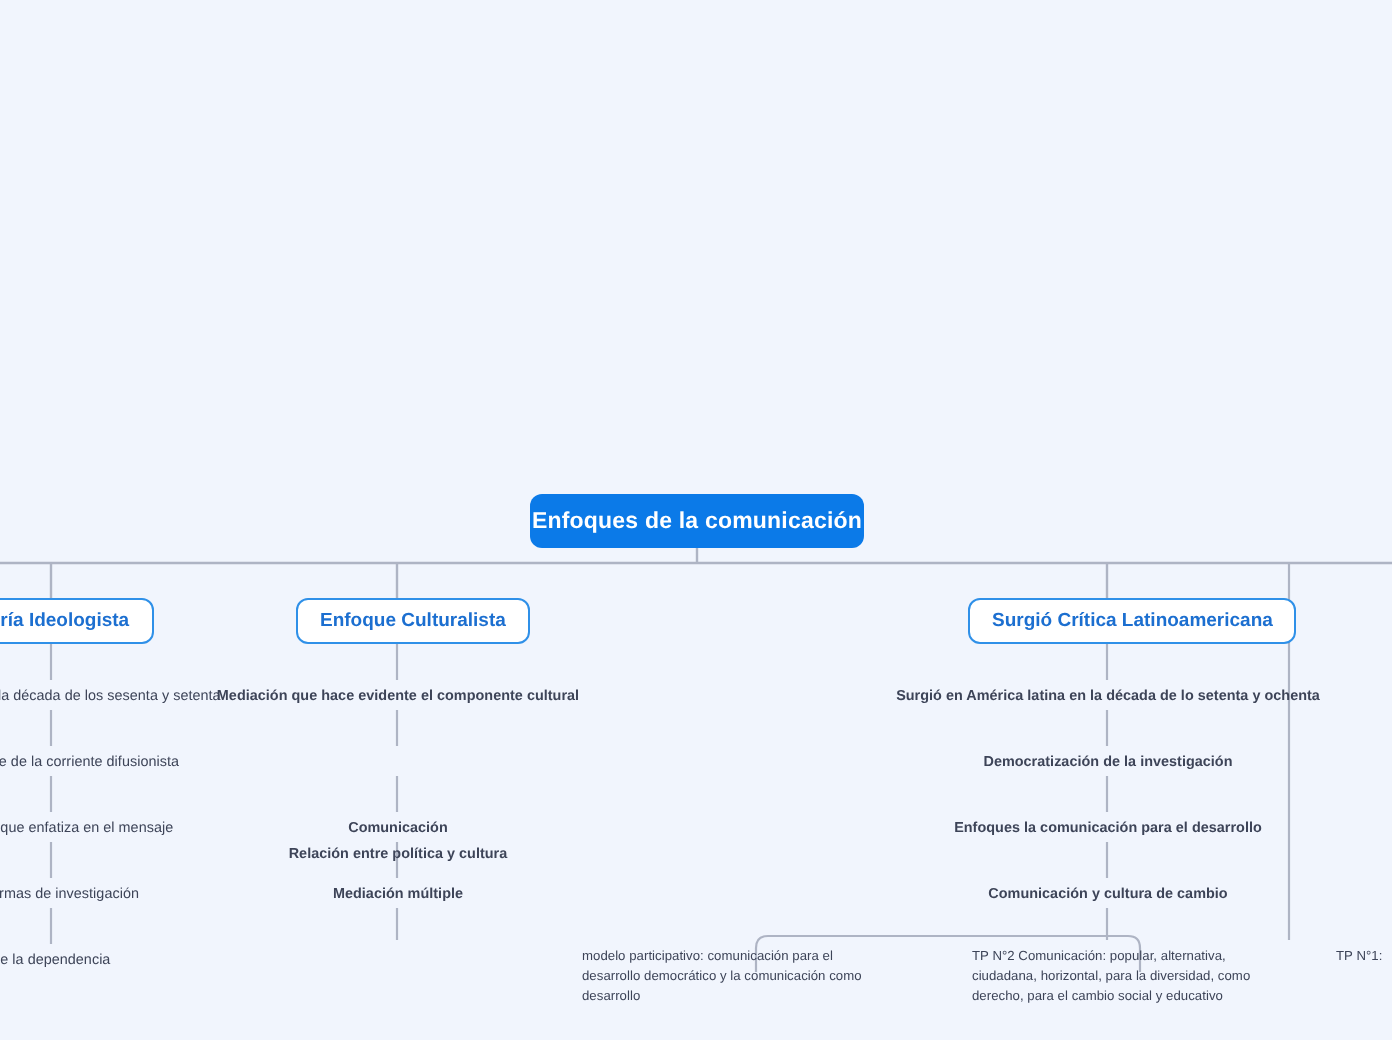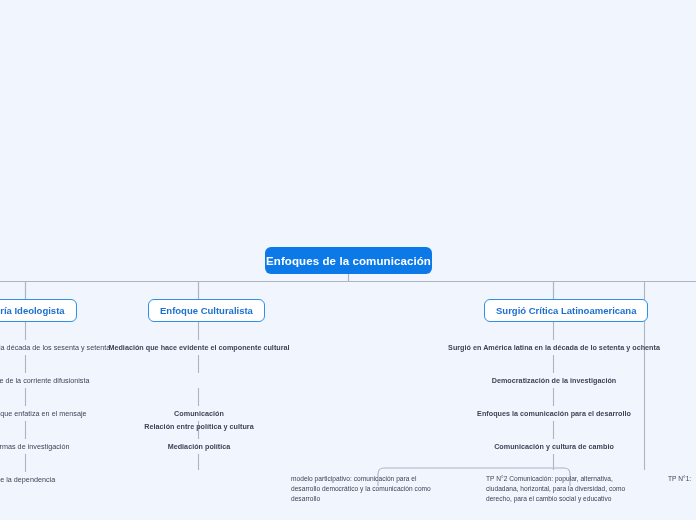--- a/index.html
+++ b/index.html
@@ -229,21 +229,21 @@
     <div class="leaf" id="leaf-l2">Es otra parte de la corriente difusionista</div>
     <div class="leaf" id="leaf-l3">Es exógeno que enfatiza en el mensaje</div>
     <div class="leaf" id="leaf-l4">Nuevas formas de investigación</div>
     <div class="leaf" id="leaf-l5">Teoría de la dependencia</div>
   </div>
 
   <div class="col-mid">
     <div class="leaf" id="leaf-m1">Mediación que hace evidente el componente cultural</div>
     <div class="leaf" id="leaf-m2">Relación entre política y cultura</div>
     <div class="leaf" id="leaf-m3">Comunicación</div>
-    <div class="leaf" id="leaf-m4">Mediación política</div>
+    <div class="leaf" id="leaf-m4">Mediación múltiple</div>
   </div>
 
   <div class="col-right">
     <div class="leaf" id="leaf-r1">Surgió en América latina en la década de lo setenta y ochenta</div>
     <div class="leaf" id="leaf-r2">Democratización de la investigación</div>
     <div class="leaf" id="leaf-r3">Enfoques la comunicación para el desarrollo</div>
     <div class="leaf" id="leaf-r4">Comunicación y cultura de cambio</div>
   </div>
 
   <div id="note-modelo-participativo">modelo participativo: comunicación para el desarrollo democrático y la comunicación como desarrollo</div>

